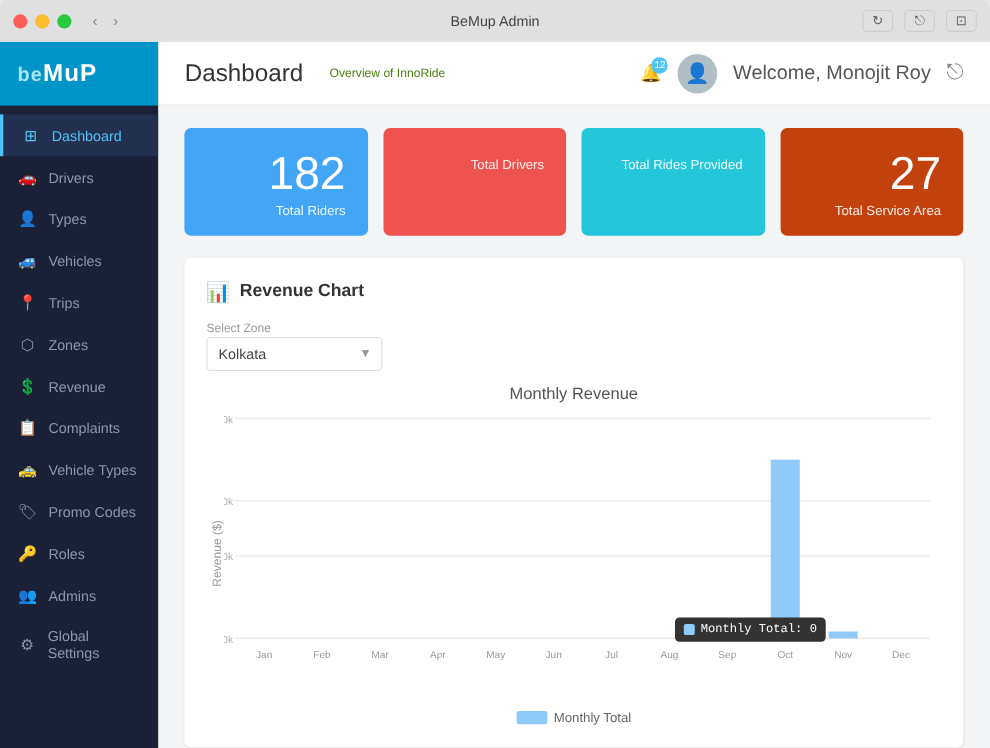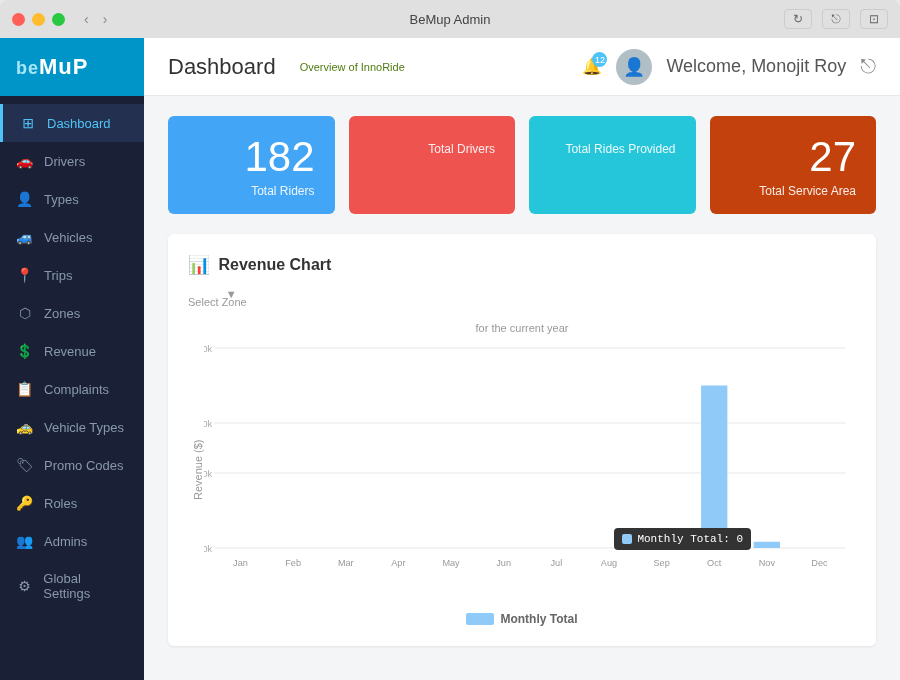--- a/index.html
+++ b/index.html
@@ -161,21 +161,21 @@
       color: #999;
       padding-right: 4px;
       display: flex;
       align-items: center;
       justify-content: center;
     }
     .chart-area { flex: 1; position: relative; }
 
     svg.bar-chart { width: 100%; height: 260px; }
 
-    .chart-legend { display: flex; align-items: center; gap: 6px; justify-content: center; margin-top: 10px; font-weight: bold; }
+    .chart-legend { display: flex; align-items: center; gap: 6px; justify-content: center; margin-top: 10px; }
     .legend-color { width: 28px; height: 12px; background: #90caf9; border-radius: 2px; }
     .legend-label { font-size: 12px; color: #666; }
 
     
     .chart-tooltip {
       position: absolute;
       background: #333;
       color: white;
       font-size: 11px;
       padding: 5px 8px;
@@ -309,26 +309,27 @@
         </div>
 
       <div class="revenue-section">
         <div class="section-title">
           <span class="chart-icon">📊</span>
           <span>Revenue Chart</span>
         </div>
 
         <div class="zone-select-wrap">
           <div class="zone-label">Select Zone</div>
+          <select class="zone-select" id="zone-select"><option value="Kolkata">Kolkata</option><option value="Delhi">Delhi</option><option value="Mumbai">Mumbai</option><option value="Bangalore">Bangalore</option></select>
           <span class="select-arrow">▼</span>
         </div>
 
         <div class="chart-container">
           <div class="chart-title-area">
-            <div class="chart-sub-title">for the current year</div>
+            <div class="chart-main-title">Monthly Revenue</div>
           </div>
           <div class="chart-wrap">
             <div class="y-axis-label">Revenue ($)</div>
             <div class="chart-area">
               <svg class="bar-chart" id="bar-chart-svg" viewBox="0 0 640 260" preserveAspectRatio="none">
                   <line x1="10" x2="630" y1="210" y2="210" stroke="#e8e8e8" stroke-width="1"></line>
                   <text x="8" y="214" text-anchor="end" font-size="9" fill="#aaa">0k</text>
                   <line x1="10" x2="630" y1="135" y2="135" stroke="#e8e8e8" stroke-width="1"></line>
                   <text x="8" y="139" text-anchor="end" font-size="9" fill="#aaa">60k</text>
                   <line x1="10" x2="630" y1="85" y2="85" stroke="#e8e8e8" stroke-width="1"></line>

